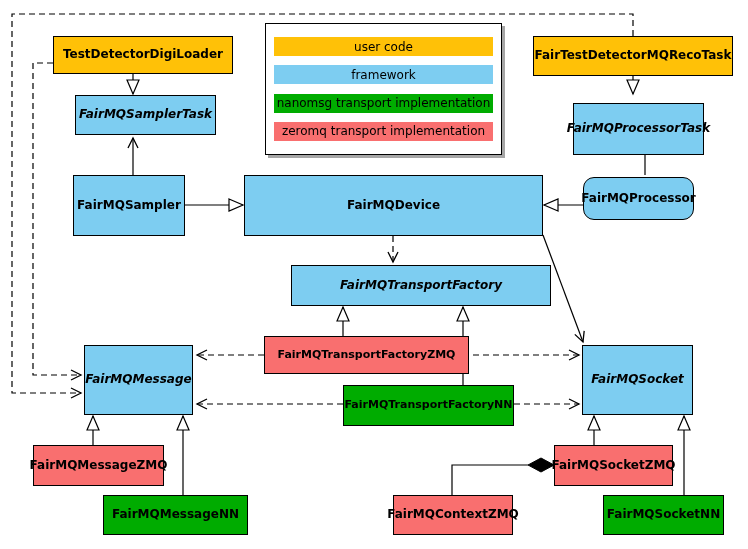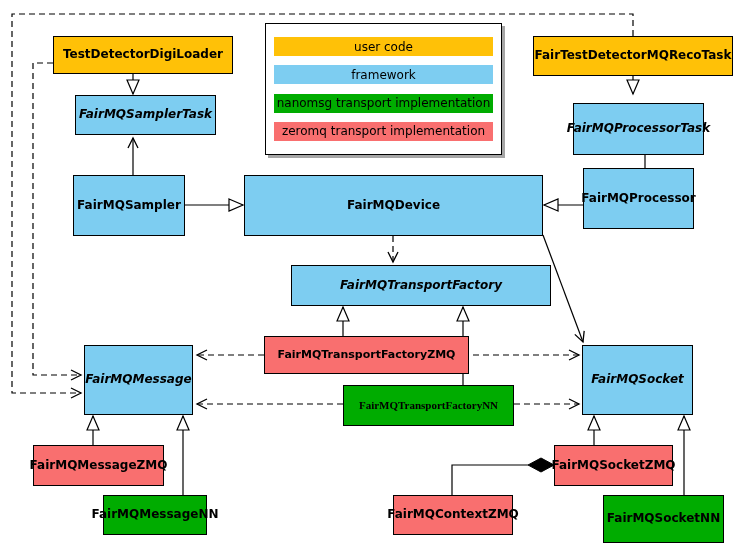--- a/index.html
+++ b/index.html
@@ -20,30 +20,30 @@
   .cat-fw{background:#7DCDF1;}
   .cat-zmq{background:#F96F6F;}
   .cat-nn{background:#00AC00;}
   
   .n-digiloader{left:53px;top:36px;width:180px;height:38px;}
   .n-recotask{left:533px;top:36px;width:200px;height:40px;}
   .n-samplertask{left:63px;top:95px;width:141px;height:40px;margin-left:12px;}
   .n-processortask{left:573px;top:95px;width:131px;height:52px;margin-top:8px;}
   .n-sampler{left:73px;top:175px;width:112px;height:61px;}
   .n-device{left:244px;top:175px;width:299px;height:61px;}
-  .n-processor{left:583px;top:168px;width:111px;height:61px;}
+  .n-processor{left:583px;top:177px;width:111px;height:43px;border-radius:11px;}
   .n-tf{left:264px;top:265px;width:260px;height:41px;margin-left:27px;}
   .n-tfzmq{left:264px;top:336px;width:205px;height:38px;}
-  .n-tfnn{left:343px;top:385px;width:171px;height:41px;font-family:Liberation Serif, serif;}
+  .n-tfnn{left:343px;top:385px;width:171px;height:41px;}
   .n-message{left:84px;top:345px;width:109px;height:70px;}
   .n-socket{left:582px;top:345px;width:111px;height:70px;}
   .n-messagezmq{left:33px;top:445px;width:131px;height:41px;}
-  .n-messagenn{left:103px;top:495px;width:104px;height:40px;}
+  .n-messagenn{left:103px;top:495px;width:145px;height:40px;}
   .n-socketzmq{left:554px;top:445px;width:119px;height:41px;}
-  .n-socketnn{left:603px;top:495px;width:121px;height:48px;}
+  .n-socketnn{left:603px;top:495px;width:121px;height:40px;}
   .n-contextzmq{left:393px;top:495px;width:120px;height:40px;}
   
   .legend{
     position:absolute;left:265px;top:23px;width:237px;height:132px;
     background:#fff;border:1px solid #000;box-sizing:border-box;
     box-shadow:3px 3px 0 #a6a6a6;
     display:flex;flex-direction:column;justify-content:space-between;
     padding:13px 8px;
   }
   .legend-item{

